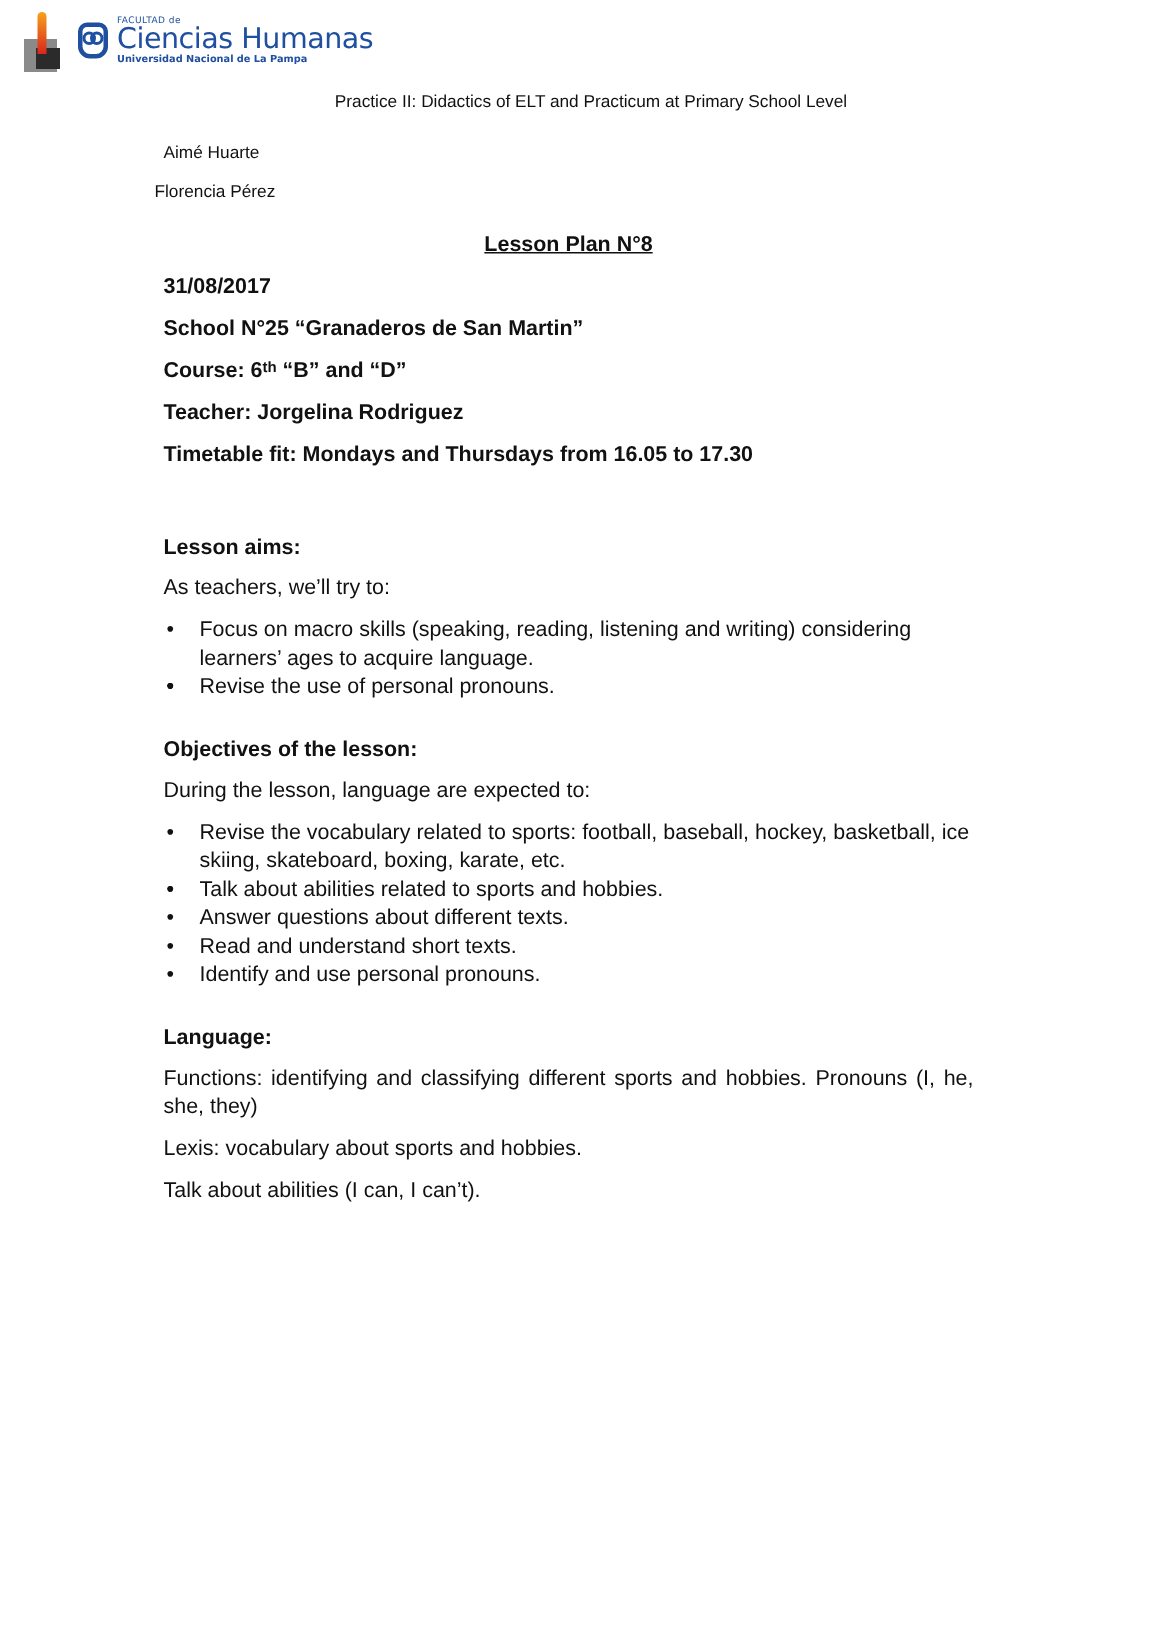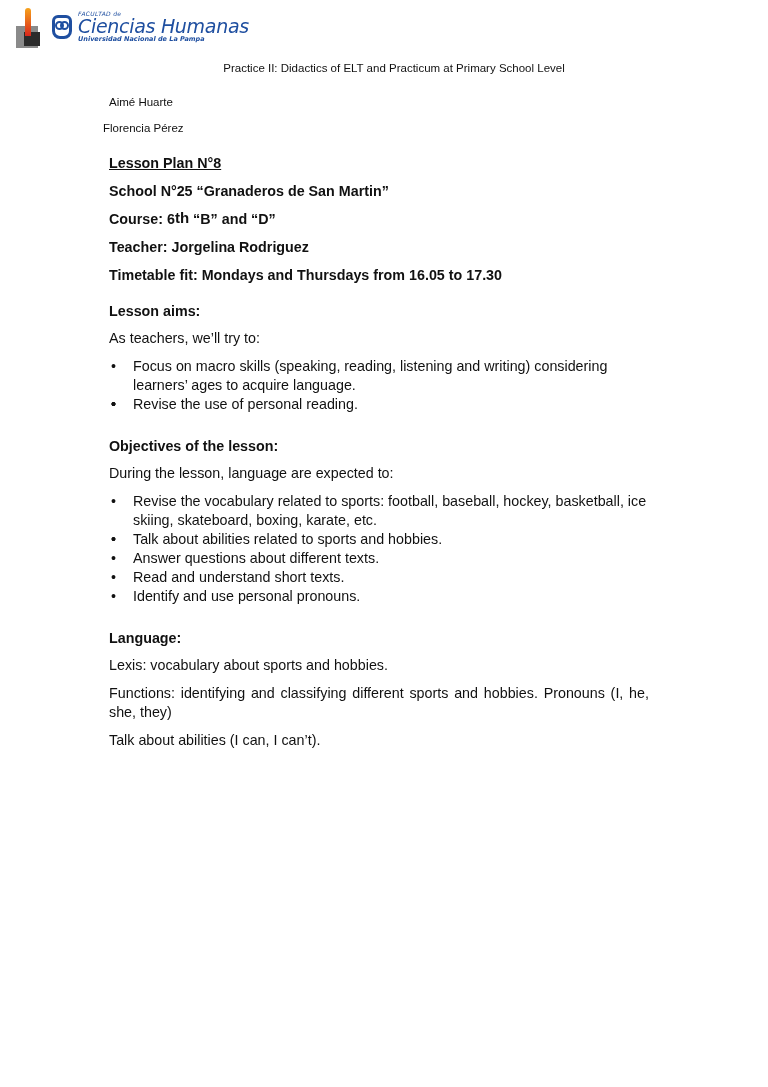--- a/index.html
+++ b/index.html
@@ -9,36 +9,36 @@
   
   .logo { position: absolute; left: 14px; top: 4px; height: 46px; display: flex; align-items: center; }
   .logo-mark { width: 28px; height: 42px; position: relative; }
   .logo-mark .grey { position: absolute; left: 2px; top: 20px; width: 22px; height: 22px; background: #8a8a8a; }
   .logo-mark .dark { position: absolute; left: 10px; top: 26px; width: 16px; height: 14px; background: #2b2b2b; }
   .logo-mark .flame { position: absolute; left: 11px; top: 2px; width: 6px; height: 28px; background: linear-gradient(#f6a21b, #d9261c); border-radius: 3px 3px 0 0; }
   .logo-owl { width: 20px; height: 24px; margin-left: 10px; border: 3px solid #1f4fa0; border-radius: 6px 6px 8px 8px; box-sizing: border-box; position: relative; }
   .logo-owl::before, .logo-owl::after { content: ""; position: absolute; top: 3px; width: 5px; height: 5px; border: 2px solid #1f4fa0; border-radius: 50%; }
   .logo-owl::before { left: 0px; }
   .logo-owl::after { right: 0px; }
-  .logo-text { margin-left: 6px; font-family: "DejaVu Sans", sans-serif; color: #1f4fa0; line-height: 1; font-style: italic; }
+  .logo-text { margin-left: 6px; font-family: "DejaVu Sans", sans-serif; color: #1f4fa0; line-height: 1; }
   .logo-text .small { font-size: 6px; letter-spacing: 0.3px; }
   .logo-text .big { font-size: 19px; font-weight: normal; letter-spacing: -0.3px; }
   .logo-text .sub { font-size: 6.5px; font-weight: bold; }
 
   
   .hdr { position: absolute; font-family: "Liberation Sans", sans-serif; font-size: 11.5px; color: #111; }
   .hdr-title { left: 0; width: 768px; top: 62px; text-align: center; padding-left: 20px; box-sizing: border-box; }
   .hdr-a1 { left: 109px; top: 96px; }
   .hdr-a2 { left: 103px; top: 122px; }
 
   
   .content { position: absolute; left: 109px; top: 154px; width: 540px; font-family: "Liberation Sans", sans-serif; font-size: 14.3px; line-height: 19px; }
   .bold-line { font-weight: bold; margin: 0 0 9px 0; }
-  .underline { text-decoration: underline; }
-  .sup { font-size: 15px; vertical-align: top; position: relative; top: -2px; }
+  .underline { text-decoration: underline; text-align: center; }
+  .sup { font-size: 10px; vertical-align: top; position: relative; top: -2px; }
   .section-head { font-weight: bold; margin: 0 0 8px 0; }
   .para { margin: 0 0 9px 0; }
   ul.bullets { margin: 0 0 0 0; padding: 0; list-style: none; }
   ul.bullets li { position: relative; padding-left: 24px; margin: 0; line-height: 19px; }
   ul.bullets li .dot { position: absolute; left: 2px; top: 0; }
 
 </style>
 </head>
 <body>
 
@@ -57,43 +57,44 @@
       <div class="sub">Universidad Nacional de La Pampa</div>
     </div>
   </div>
 
   <div class="hdr hdr-title">Practice II: Didactics of ELT and Practicum at Primary School Level</div>
   <div class="hdr hdr-a1">Aimé Huarte</div>
   <div class="hdr hdr-a2">Florencia Pérez</div>
 
   <div class="content">
     <p class="bold-line underline">Lesson Plan N°8</p>
+    <p class="bold-line">31/08/2017</p>
     <p class="bold-line">School N°25 “Granaderos de San Martin”</p>
     <p class="bold-line"><span>Course: 6</span><span class="sup">th</span><span> “B” and “D”</span></p>
     <p class="bold-line">Teacher: Jorgelina Rodriguez</p>
-    <p class="bold-line" style="margin-bottom:17px;">Timetable fit: Mondays and Thursdays from 16.05 to 17.30</p>
+    <p class="bold-line" style="margin-bottom:43px;">Timetable fit: Mondays and Thursdays from 16.05 to 17.30</p>
 
     <p class="section-head">Lesson aims:</p>
     <p class="para">As teachers, we’ll try to:</p>
     <ul class="bullets" style="margin-bottom:23px;">
       <li><span class="dot">•</span><span>Focus on macro skills (speaking, reading, listening and writing) considering learners’ ages to acquire language.</span></li>
       <li><span class="dot">•</span></li>
       <li><span class="dot">•</span></li>
-      <li><span class="dot">•</span><span>Revise the use of personal reading.</span></li>
+      <li><span class="dot">•</span><span>Revise the use of personal pronouns.</span></li>
     </ul>
 
     <p class="section-head">Objectives of the lesson:</p>
     <p class="para">During the lesson, language are expected to:</p>
     <ul class="bullets" style="margin-bottom:23px;">
       <li><span class="dot">•</span><span>Revise the vocabulary related to sports: football, baseball, hockey, basketball, ice skiing, skateboard, boxing, karate, etc.</span></li>
       <li><span class="dot">•</span></li>
       <li><span class="dot">•</span><span>Talk about abilities related to sports and hobbies.</span></li>
       <li><span class="dot">•</span><span>Answer questions about different texts.</span></li>
       <li><span class="dot">•</span><span>Read and understand short texts.</span></li>
       <li><span class="dot">•</span><span>Identify and use personal pronouns.</span></li>
     </ul>
 
     <p class="section-head">Language:</p>
+    <p class="para" style="text-align:justify;">Functions: identifying and classifying different sports and hobbies. Pronouns (I, he, she, they)</p>
     <p class="para">Lexis: vocabulary about sports and hobbies.</p>
-    <p class="para" style="text-align:justify;">Functions: identifying and classifying different sports and hobbies. Pronouns (I, he, she, they)</p>
     <p class="para">Talk about abilities (I can, I can’t).</p>
   </div>
 </div>
 
 </body></html>

